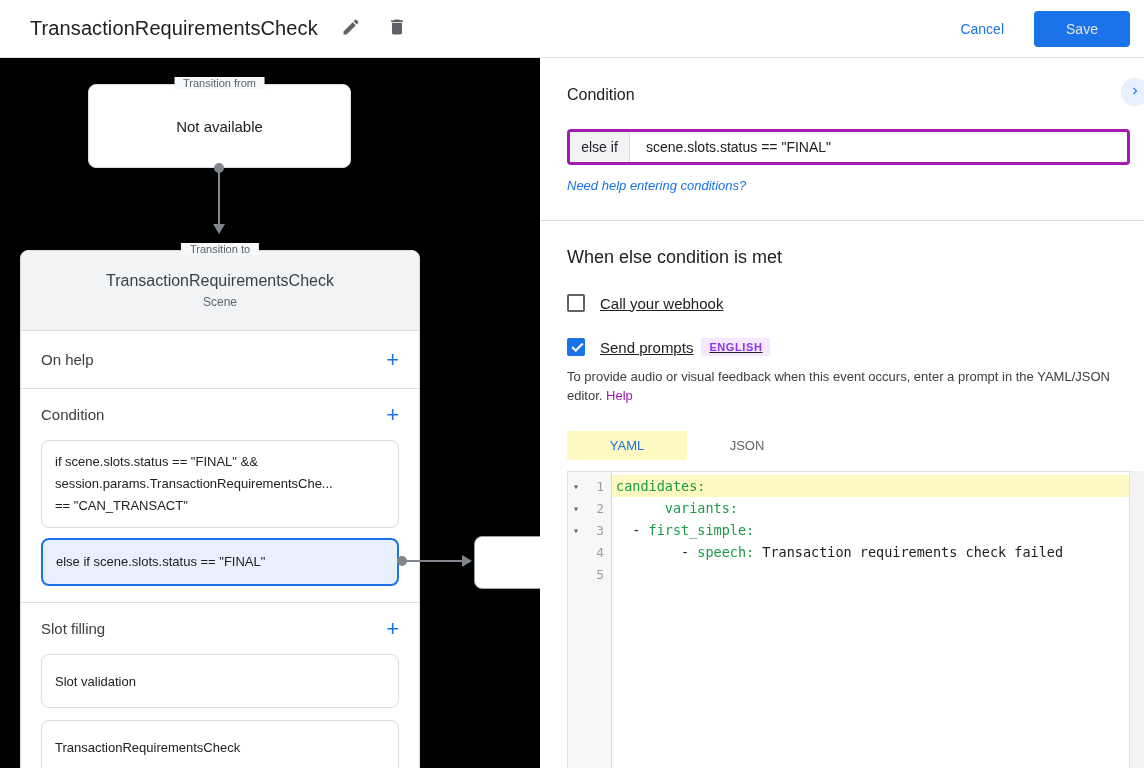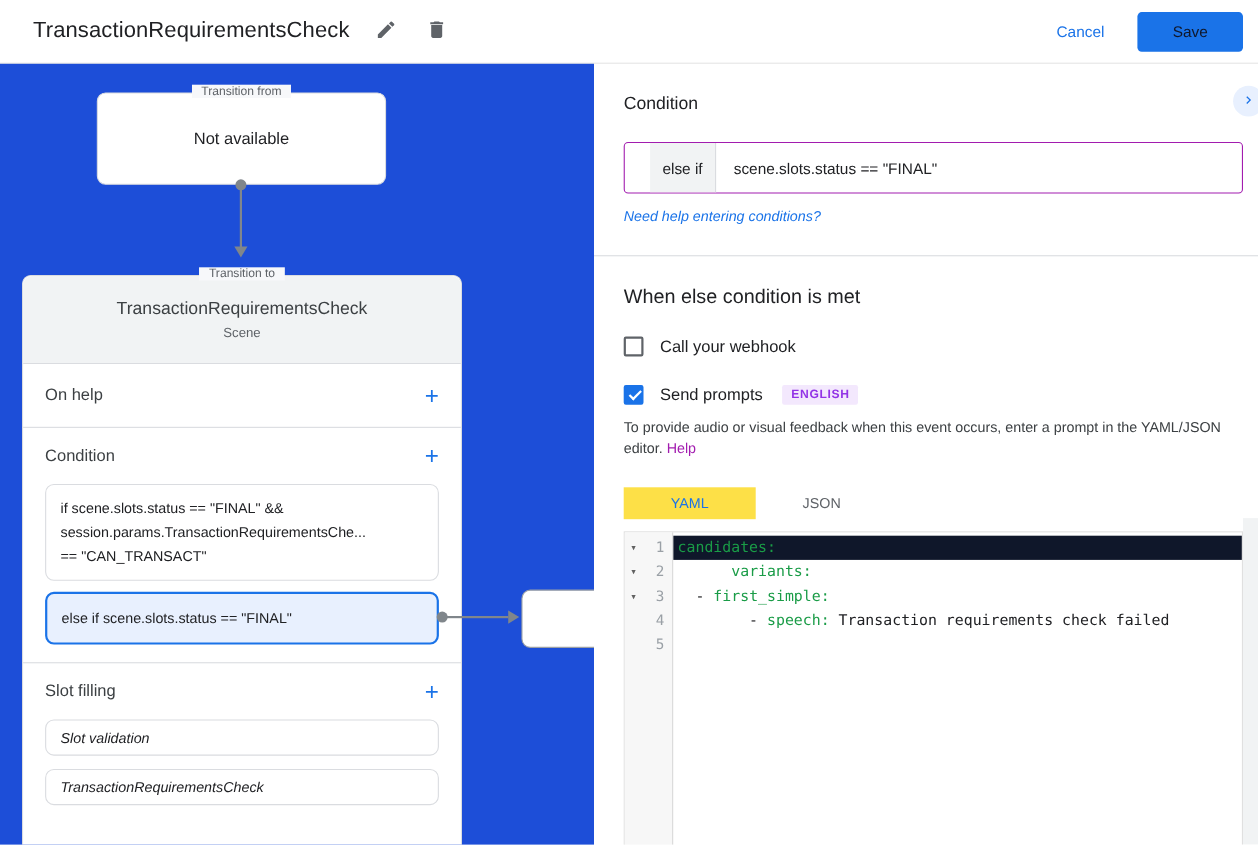--- a/index.html
+++ b/index.html
@@ -10,26 +10,26 @@
   .topbar { height:58px; background:#fff; border-bottom:1px solid #e0e0e0;
     display:flex; align-items:center; justify-content:space-between; padding:0 14px 0 30px; }
   .topbar-left { display:flex; align-items:center; gap:20px; }
   .page-title { font-size:20px; font-weight:400; color:#202124; letter-spacing:.1px; }
   .icon-btn { background:none; border:none; cursor:pointer; width:26px; height:26px;
     display:flex; align-items:center; justify-content:center; }
   .icon-btn svg { fill:#5f6368; }
   .topbar-right { display:flex; align-items:center; gap:30px; }
   .cancel-btn { background:none; border:none; color:#1a73e8; font-size:14px; font-weight:500;
     font-family:inherit; cursor:pointer; }
-  .save-btn { background:#1a73e8; color:#0f172a; border:none; border-radius:4px; width:96px; height:36px;
+  .save-btn { background:#1a73e8; color:#e5e5e5; border:none; border-radius:4px; width:96px; height:36px;
     font-size:14px; font-weight:500; font-family:inherit; cursor:pointer; }
 
   
   .main { display:flex; height:710px; }
-  .flow-panel { width:540px; background:#1d4ed8; position:relative; overflow:hidden; flex:none; }
+  .flow-panel { width:540px; background:#000000; position:relative; overflow:hidden; flex:none; }
   .detail-panel { flex:1; background:#fff; position:relative; overflow:hidden; }
 
   
   .fieldset-label { position:absolute; top:-8px; left:50%; transform:translateX(-50%);
     background:#f7f8fa; padding:0 9px; font-size:11px; color:#5f6368; white-space:nowrap; }
   .tfrom-box { position:absolute; left:88px; top:26px; width:263px; height:84px; background:#fff;
     border:1px solid #dadce0; border-radius:8px; display:flex; align-items:center; justify-content:center; }
   .tfrom-value { font-size:15px; color:#202124; }
   .v-dot { position:absolute; left:214px; top:105px; width:10px; height:10px; border-radius:50%; background:#80868b; }
   .v-line { position:absolute; left:218px; top:112px; width:2px; height:56px; background:#80868b; }
@@ -46,70 +46,70 @@
     padding:0 20px; border-bottom:1px solid #dadce0; }
   .row-onenter { height:58px; }
   .section-label { font-size:15px; color:#3c4043; }
   .plus-icon { color:#1a73e8; font-size:22px; font-weight:400; line-height:1; cursor:pointer; }
   .card-section { border-bottom:1px solid #dadce0; padding:0 20px 16px; }
   .section-head { height:51px; display:flex; align-items:center; justify-content:space-between; }
   .cond-box { border:1px solid #dadce0; border-radius:8px; background:#fff; padding:10px 13px;
     font-size:13px; color:#202124; line-height:22px; }
   .cond-box.selected { margin-top:10px; padding:0 13px; height:48px; display:flex; align-items:center;
     background:#e8f0fe; border:2px solid #1a73e8; cursor:pointer; }
-  .slot-box { border:1px solid #dadce0; border-radius:8px; background:#fff; height:33px; margin-bottom:12px;
-    display:flex; align-items:center; padding:0 13px; font-size:13px; color:#202124;font-style:italic; }
+  .slot-box { border:1px solid #dadce0; border-radius:8px; background:#fff; height:54px; margin-bottom:12px;
+    display:flex; align-items:center; padding:0 13px; font-size:13px; color:#202124; }
   .card-section-last { padding:0 20px; border-bottom:none; }
 
   .h-dot { position:absolute; left:397px; top:498px; width:10px; height:10px; border-radius:50%; background:#80868b; }
   .h-line { position:absolute; left:404px; top:502px; width:58px; height:2px; background:#80868b; }
   .h-arrow { position:absolute; left:462px; top:497px; width:0; height:0;
     border-top:6px solid transparent; border-bottom:6px solid transparent; border-left:10px solid #80868b; }
   .target-box { position:absolute; left:474px; top:478px; width:84px; height:53px;
     background:#fff; border:1px solid #9aa0a6; border-radius:8px; }
 
   
   .cond-section { padding:28px 14px 26px 27px; border-bottom:1px solid #dadce0; position:relative; }
   .cond-heading { font-size:16px; font-weight:500; color:#202124; margin-bottom:25px; }
   .collapse-btn { position:absolute; top:20px; right:-5px; width:28px; height:28px; border-radius:50%;
     background:#e8f0fe; border:none; cursor:pointer; display:flex; align-items:center; justify-content:center; }
-  .cond-input { display:flex; height:47px; border:1px solid #a21caf; border-radius:4px; overflow:hidden;padding-left:23px; }
+  .cond-input { display:flex; height:36px; border:3px solid #a21caf; border-radius:4px; overflow:hidden; }
   .cond-prefix { width:60px; background:#f1f3f4; border-right:1px solid #dadce0; display:flex;
     align-items:center; justify-content:center; font-size:14px; color:#202124; flex:none; }
   .cond-value { flex:1; display:flex; align-items:center; padding-left:16px; font-size:14px; color:#202124; }
   .help-link { display:inline-block; margin-top:13px; font-size:13px; color:#1a73e8; text-decoration:none; cursor:pointer;font-style:italic; }
 
   .met-section { padding:26px 14px 0 27px; }
   .met-heading { font-size:18px; font-weight:400; color:#202124; }
-  .check-row { display:flex; align-items:center; margin-top:26px; }
+  .check-row { display:flex; align-items:center; margin-top:26px;text-decoration:underline; }
   .checkbox { width:18px; height:18px; border-radius:2px; flex:none; cursor:pointer; position:relative; }
   .checkbox.unchecked { border:2px solid #5f6368; background:#fff; }
   .checkbox.checked { background:#1a73e8; border:2px solid #1a73e8; }
   .checkbox.checked::after { content:""; position:absolute; left:3px; top:3px; width:9px; height:4px;
     border-left:2px solid #fff; border-bottom:2px solid #fff; transform:rotate(-45deg); }
   .check-label { margin-left:15px; font-size:15px; font-weight:500; color:#202124; }
-  .lang-badge { margin-left:18px; background:#f3e8fd; color:#9334e6; font-size:11px; font-weight:700;
+  .lang-badge { margin-left:8px; background:#f3e8fd; color:#9334e6; font-size:11px; font-weight:700;
     letter-spacing:.6px; padding:3px 8px; border-radius:2px; }
   .desc { margin-top:11px; font-size:13px; line-height:19px; color:#3c4043; max-width:578px; }
   .desc a { color:#a21caf; text-decoration:none; cursor:pointer; }
 
   .tabs { display:flex; margin-top:26px; }
   .tab { width:120px; height:29px; display:flex; align-items:center; justify-content:center;
     font-size:13px; font-weight:500; color:#5f6368; cursor:pointer; }
-  .tab.active { background:#fde047; color:#1a73e8; }
+  .tab.active { background:#fef9c3; color:#1a73e8; }
 
   .editor { margin-top:11px; height:300px; border:1px solid #e0e0e0; display:flex; background:#fff;
     font-family:"DejaVu Sans Mono","Liberation Mono",monospace; }
   .gutter { width:44px; flex:none; background:#f7f7f7; border-right:1px solid #d9d9d9; padding-top:3px; }
   .gutter-row { height:22px; display:flex; align-items:center; }
   .fold { width:16px; text-align:center; font-size:10px; color:#616161; cursor:pointer; }
   .lnum { flex:1; text-align:right; padding-right:7px; font-size:13px; color:#9aa0a6; }
   .code { flex:1; padding-top:3px; overflow:hidden; }
   .code-line { height:22px; line-height:22px; font-size:13.5px; white-space:pre; color:#202124; padding-left:4px; }
-  .code-line.active { background:#0f172a; }
+  .code-line.active { background:#fef9c3; }
   .tok-key { color:#1a9c47; }
   .scrollbar-strip { position:absolute; right:0; top:413px; bottom:0; width:14px; background:#f1f3f4; }
 </style>
 </head>
 <body>
 
 <div class="topbar">
   <div class="topbar-left">
     <div class="page-title">TransactionRequirementsCheck</div>
     <button class="icon-btn">

